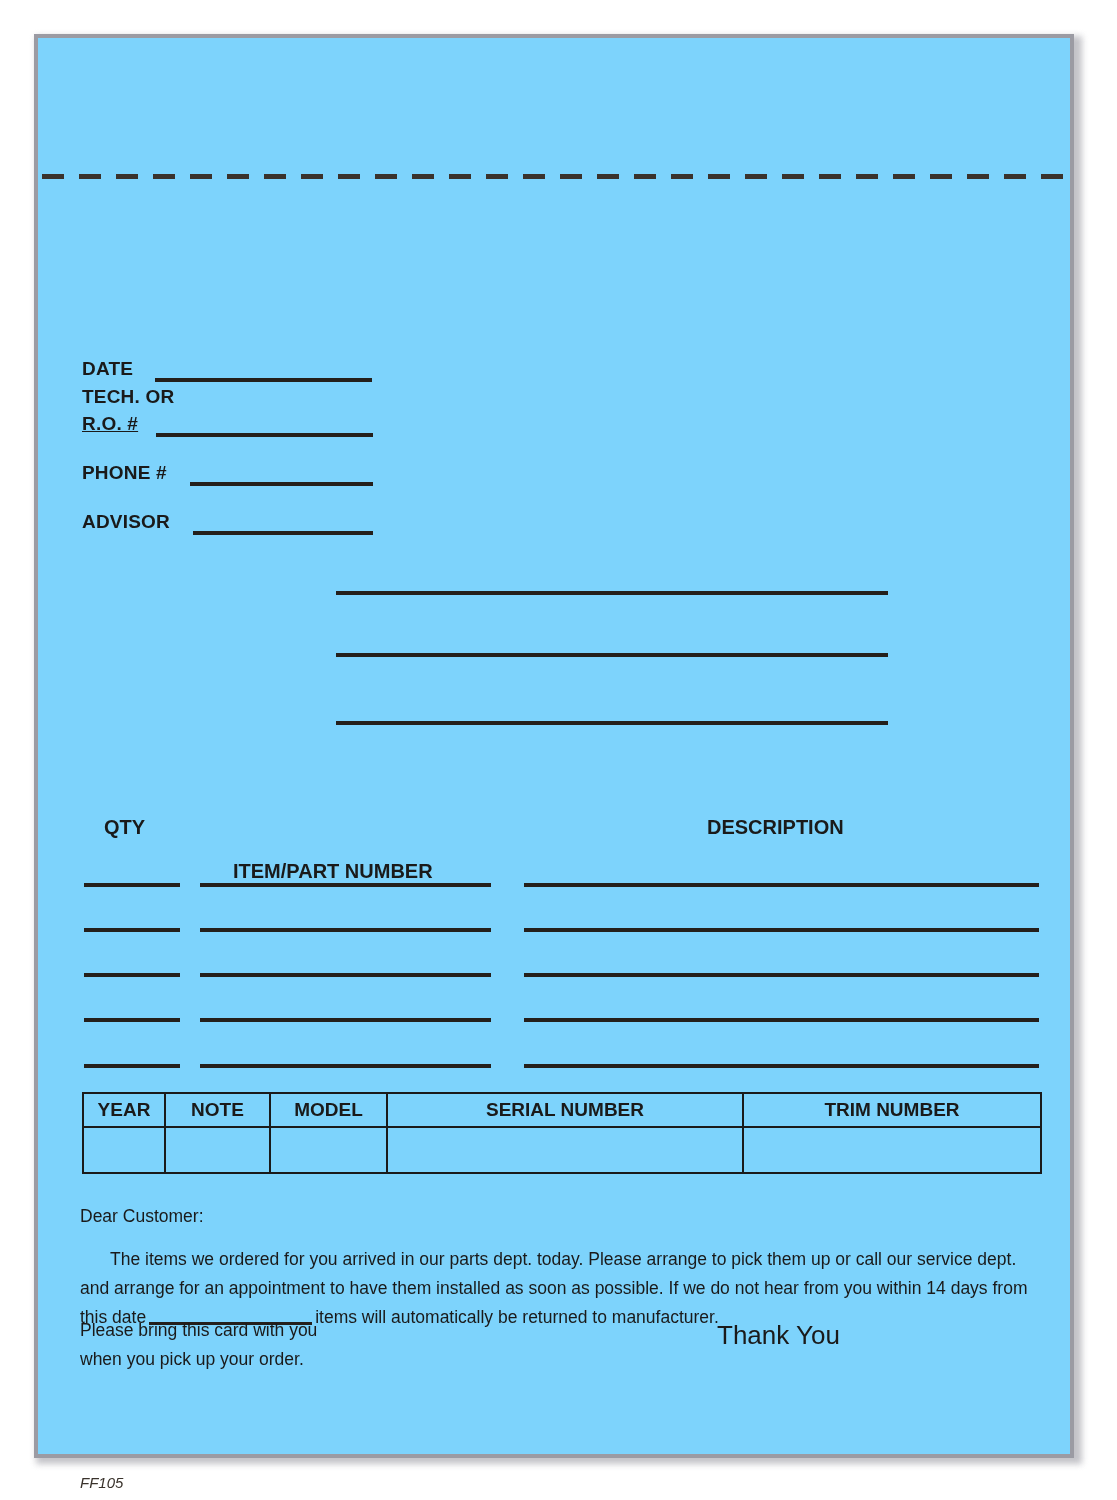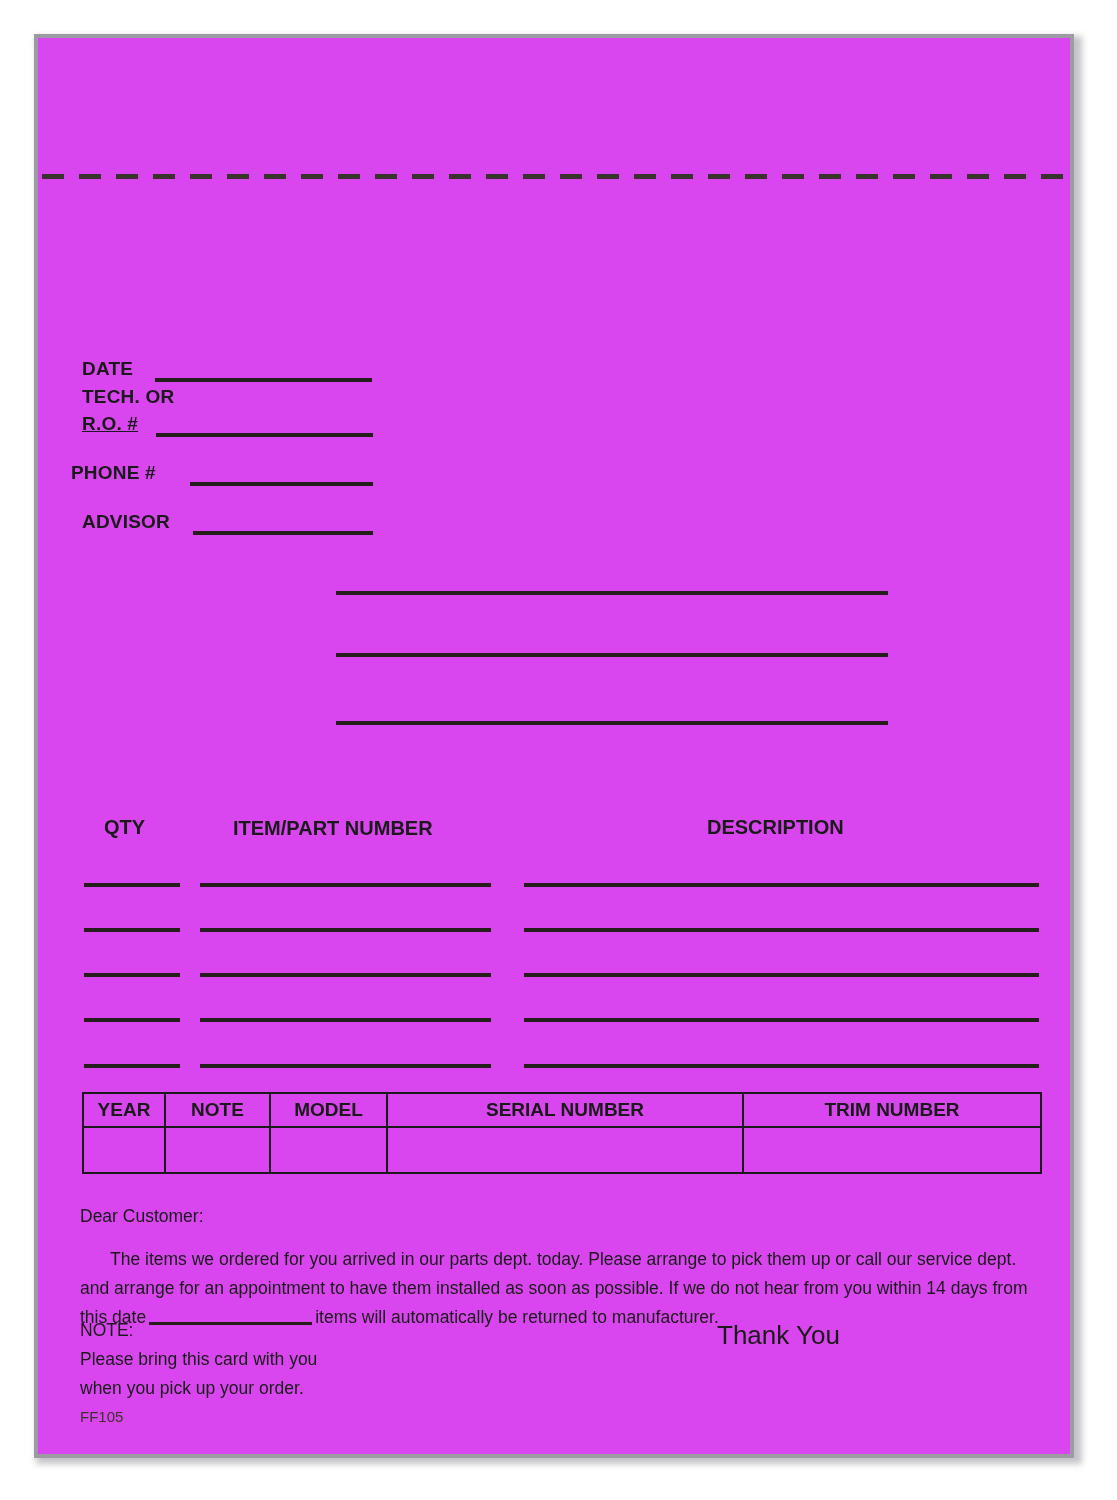--- a/index.html
+++ b/index.html
@@ -26,21 +26,21 @@
     filter: blur(3px);
     opacity: 0.85;
   }
 
   #form {
     position: absolute;
     left: 34px;
     top: 34px;
     width: 1040px;
     height: 1424px;
-    background: #d946ef;
+    background: #7dd3fc;
     border: 4px solid #9b9ba3;
     box-sizing: border-box;
   }
 
   
   #perforation {
     position: absolute;
     left: 4px;
     top: 136px;
     right: 0px;
@@ -153,54 +153,55 @@
     left: 679px;
     top: 1282px;
     font-size: 26px;
     color: #1a1a1a;
     white-space: nowrap;
   }
 
   #formcode {
     position: absolute;
     left: 42px;
-    top: 1370px;
+    top: 1436px;
     font-size: 15px;
     color: #3a332c;
+    font-style: italic;
   }
 </style>
 </head>
 <body>
 
 <div id="page-shadow"></div>
 
 <div id="form">
 
   <div id="perforation"></div>
 
   <div class="field" style="left:44px; top:320px;">DATE</div>
   <div class="fieldrule" style="left:117px; top:340px; width:217px;"></div>
 
   <div class="field" style="left:44px; top:348px;">TECH. OR</div>
 
   <div class="field" style="left:44px; top:375px;text-decoration:underline;">R.O. #</div>
   <div class="fieldrule" style="left:118px; top:395px; width:217px;"></div>
 
-  <div class="field" style="left:33px; top:424px;">PHONE #</div>
+  <div class="field" style="left:44px; top:424px;">PHONE #</div>
   <div class="fieldrule" style="left:152px; top:444px; width:183px;"></div>
 
   <div class="field" style="left:44px; top:473px;">ADVISOR</div>
   <div class="fieldrule" style="left:155px; top:493px; width:180px;"></div>
 
   <div class="addrline" style="top:553px;"></div>
   <div class="addrline" style="top:615px;"></div>
   <div class="addrline" style="top:683px;"></div>
 
   <div class="colhead" style="left:66px; top:778px;">QTY</div>
-  <div class="colhead" style="left:195px; top:779px;">ITEM/PART NUMBER</div>
+  <div class="colhead" style="left:195px; top:822px;">ITEM/PART NUMBER</div>
   <div class="colhead" style="left:669px; top:778px;">DESCRIPTION</div>
 
   <div class="itemrule" style="left:46px;  top:845px; width:96px;"></div>
   <div class="itemrule" style="left:162px; top:845px; width:291px;"></div>
   <div class="itemrule" style="left:486px; top:845px; width:515px;"></div>
 
   <div class="itemrule" style="left:46px;  top:890px; width:96px;"></div>
   <div class="itemrule" style="left:162px; top:890px; width:291px;"></div>
   <div class="itemrule" style="left:486px; top:890px; width:515px;"></div>
 
@@ -243,21 +244,20 @@
       </tr>
     </tbody>
   </table>
 
   <div id="letter">
     <p class="salutation">Dear Customer:</p>
     <p class="body"><span>The items we ordered for you arrived in our parts dept. today.  Please arrange to pick them up or call our service dept. and arrange for an appointment to have them installed as soon as possible.  If we do not hear from you within 14 days from this date</span><span class="inline-blank"></span><span>items will automatically be returned to manufacturer.</span></p>
   </div>
 
   <div id="note">
-    <div>NOTE:</div>
     <div>Please bring this card with you</div>
     <div>when you pick up your order.</div>
   </div>
 
   <div id="thankyou">Thank You</div>
 
   <div id="formcode">FF105</div>
 
 </div>
 

